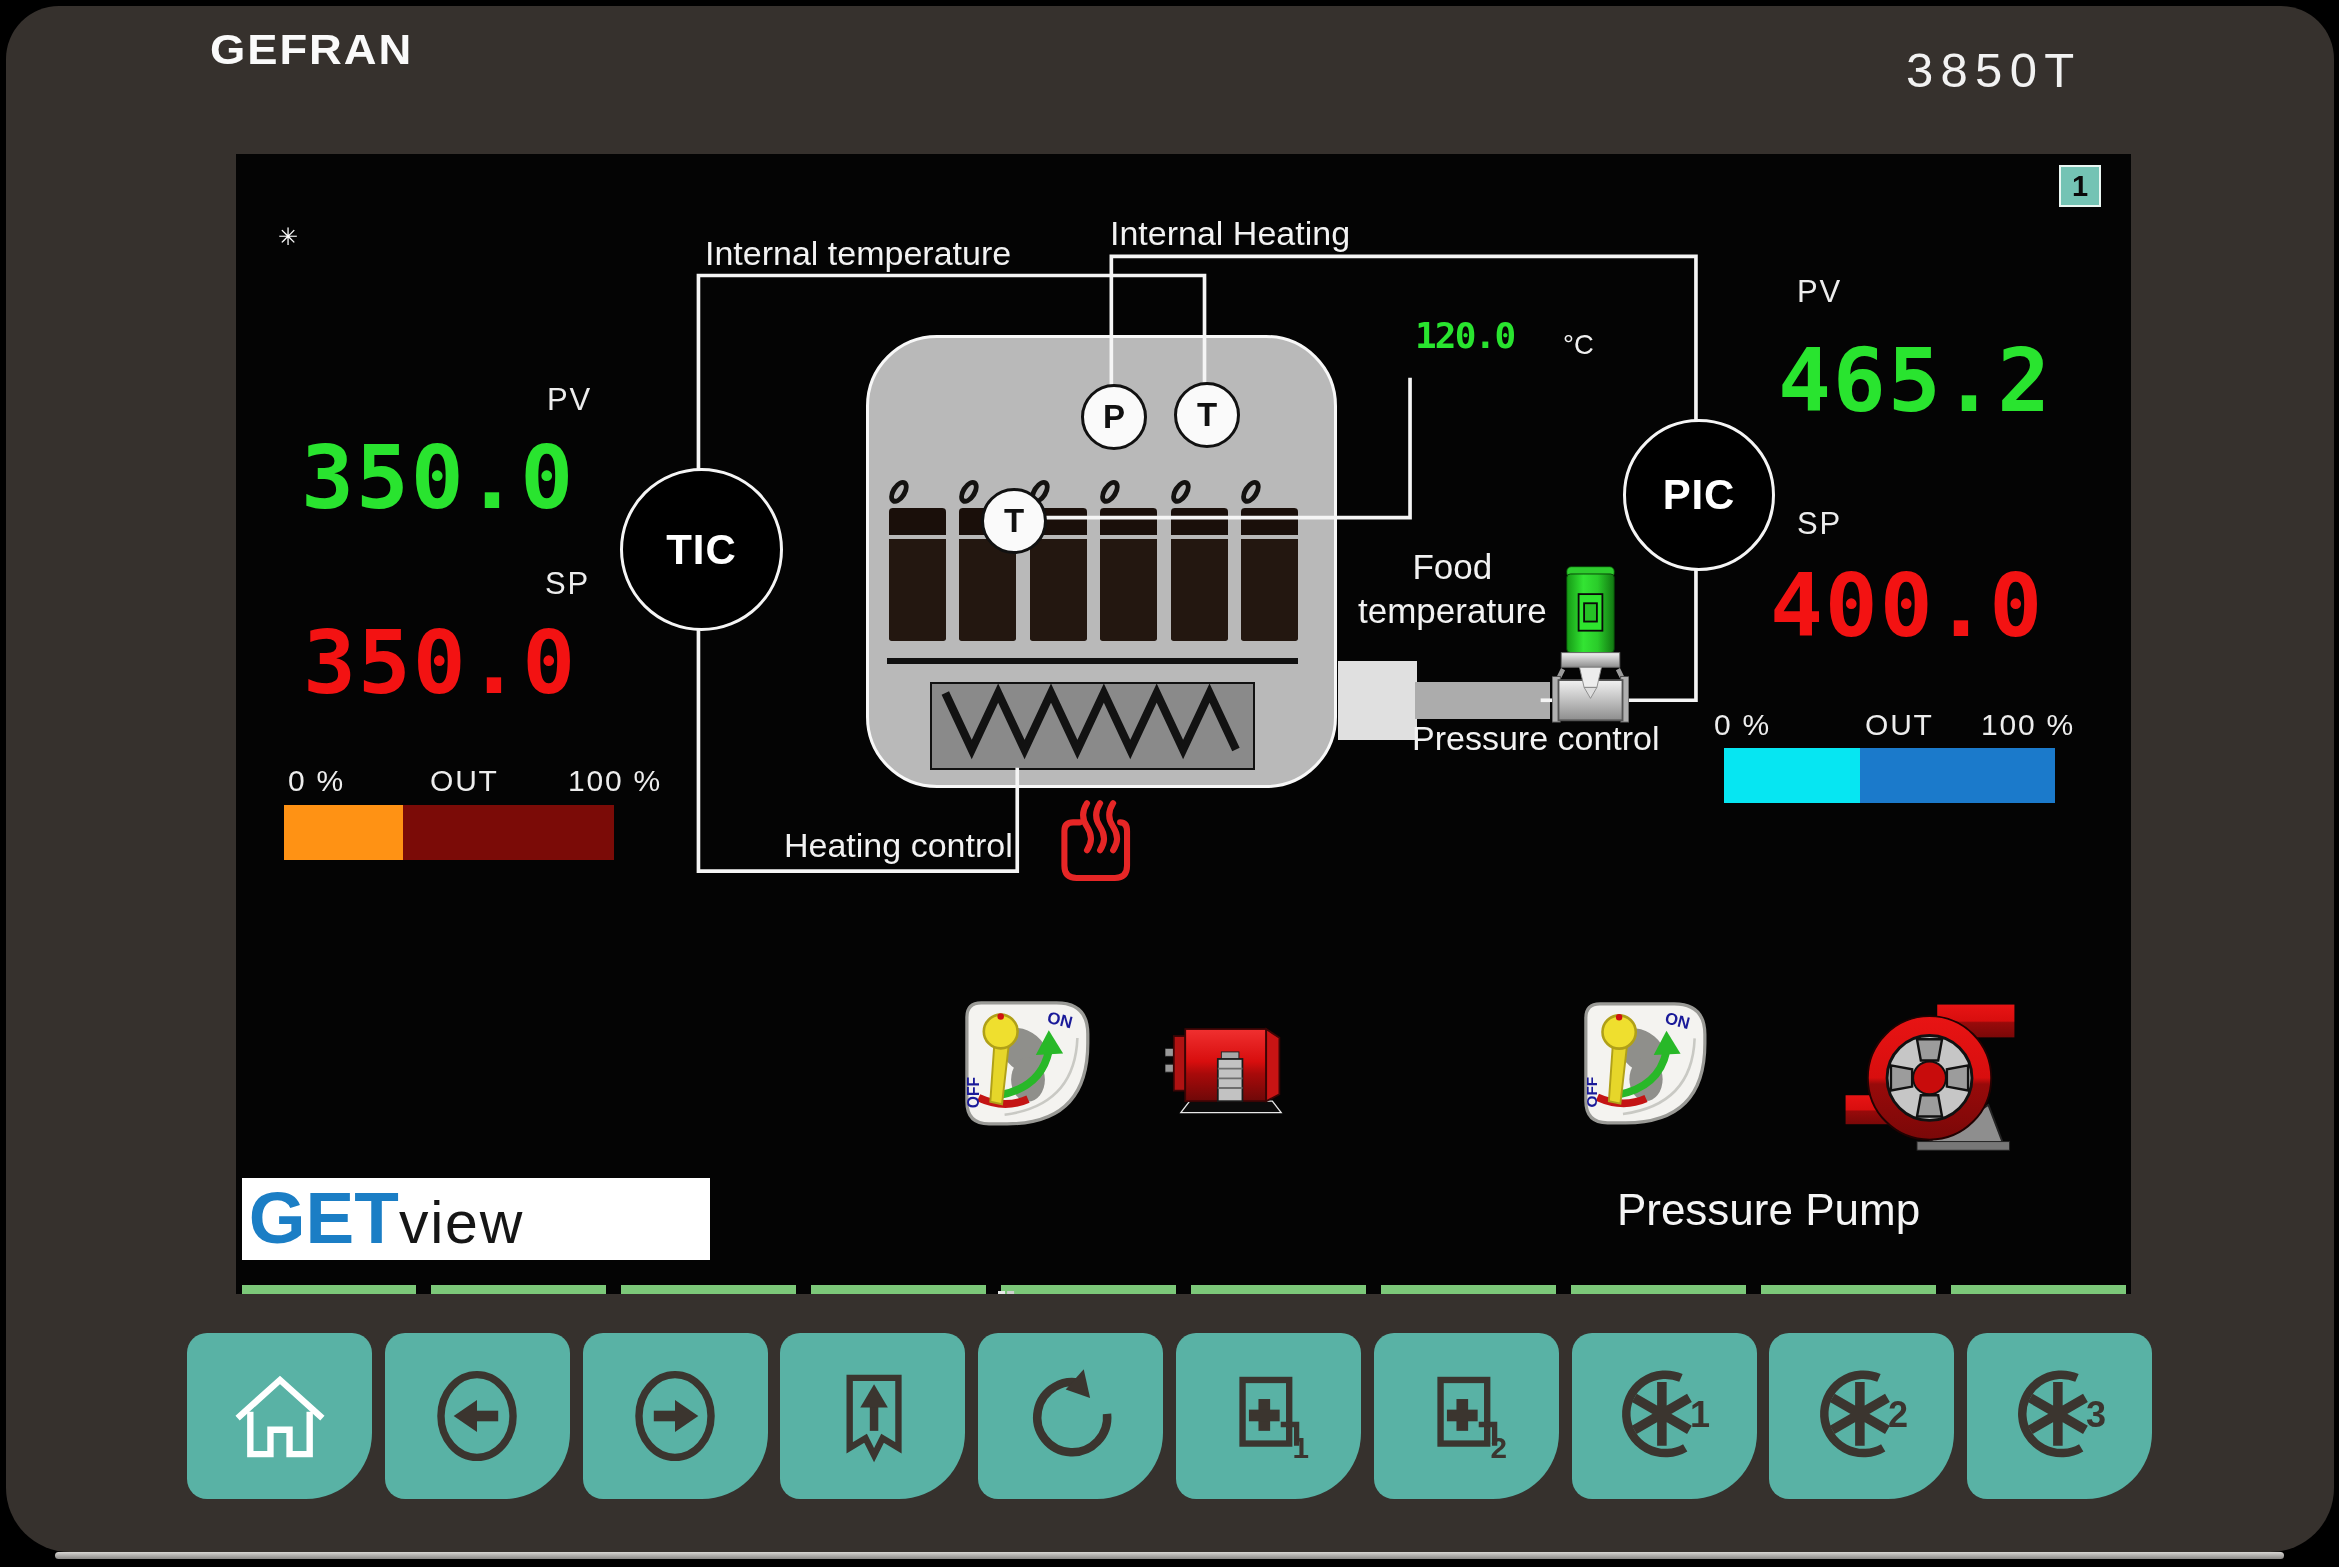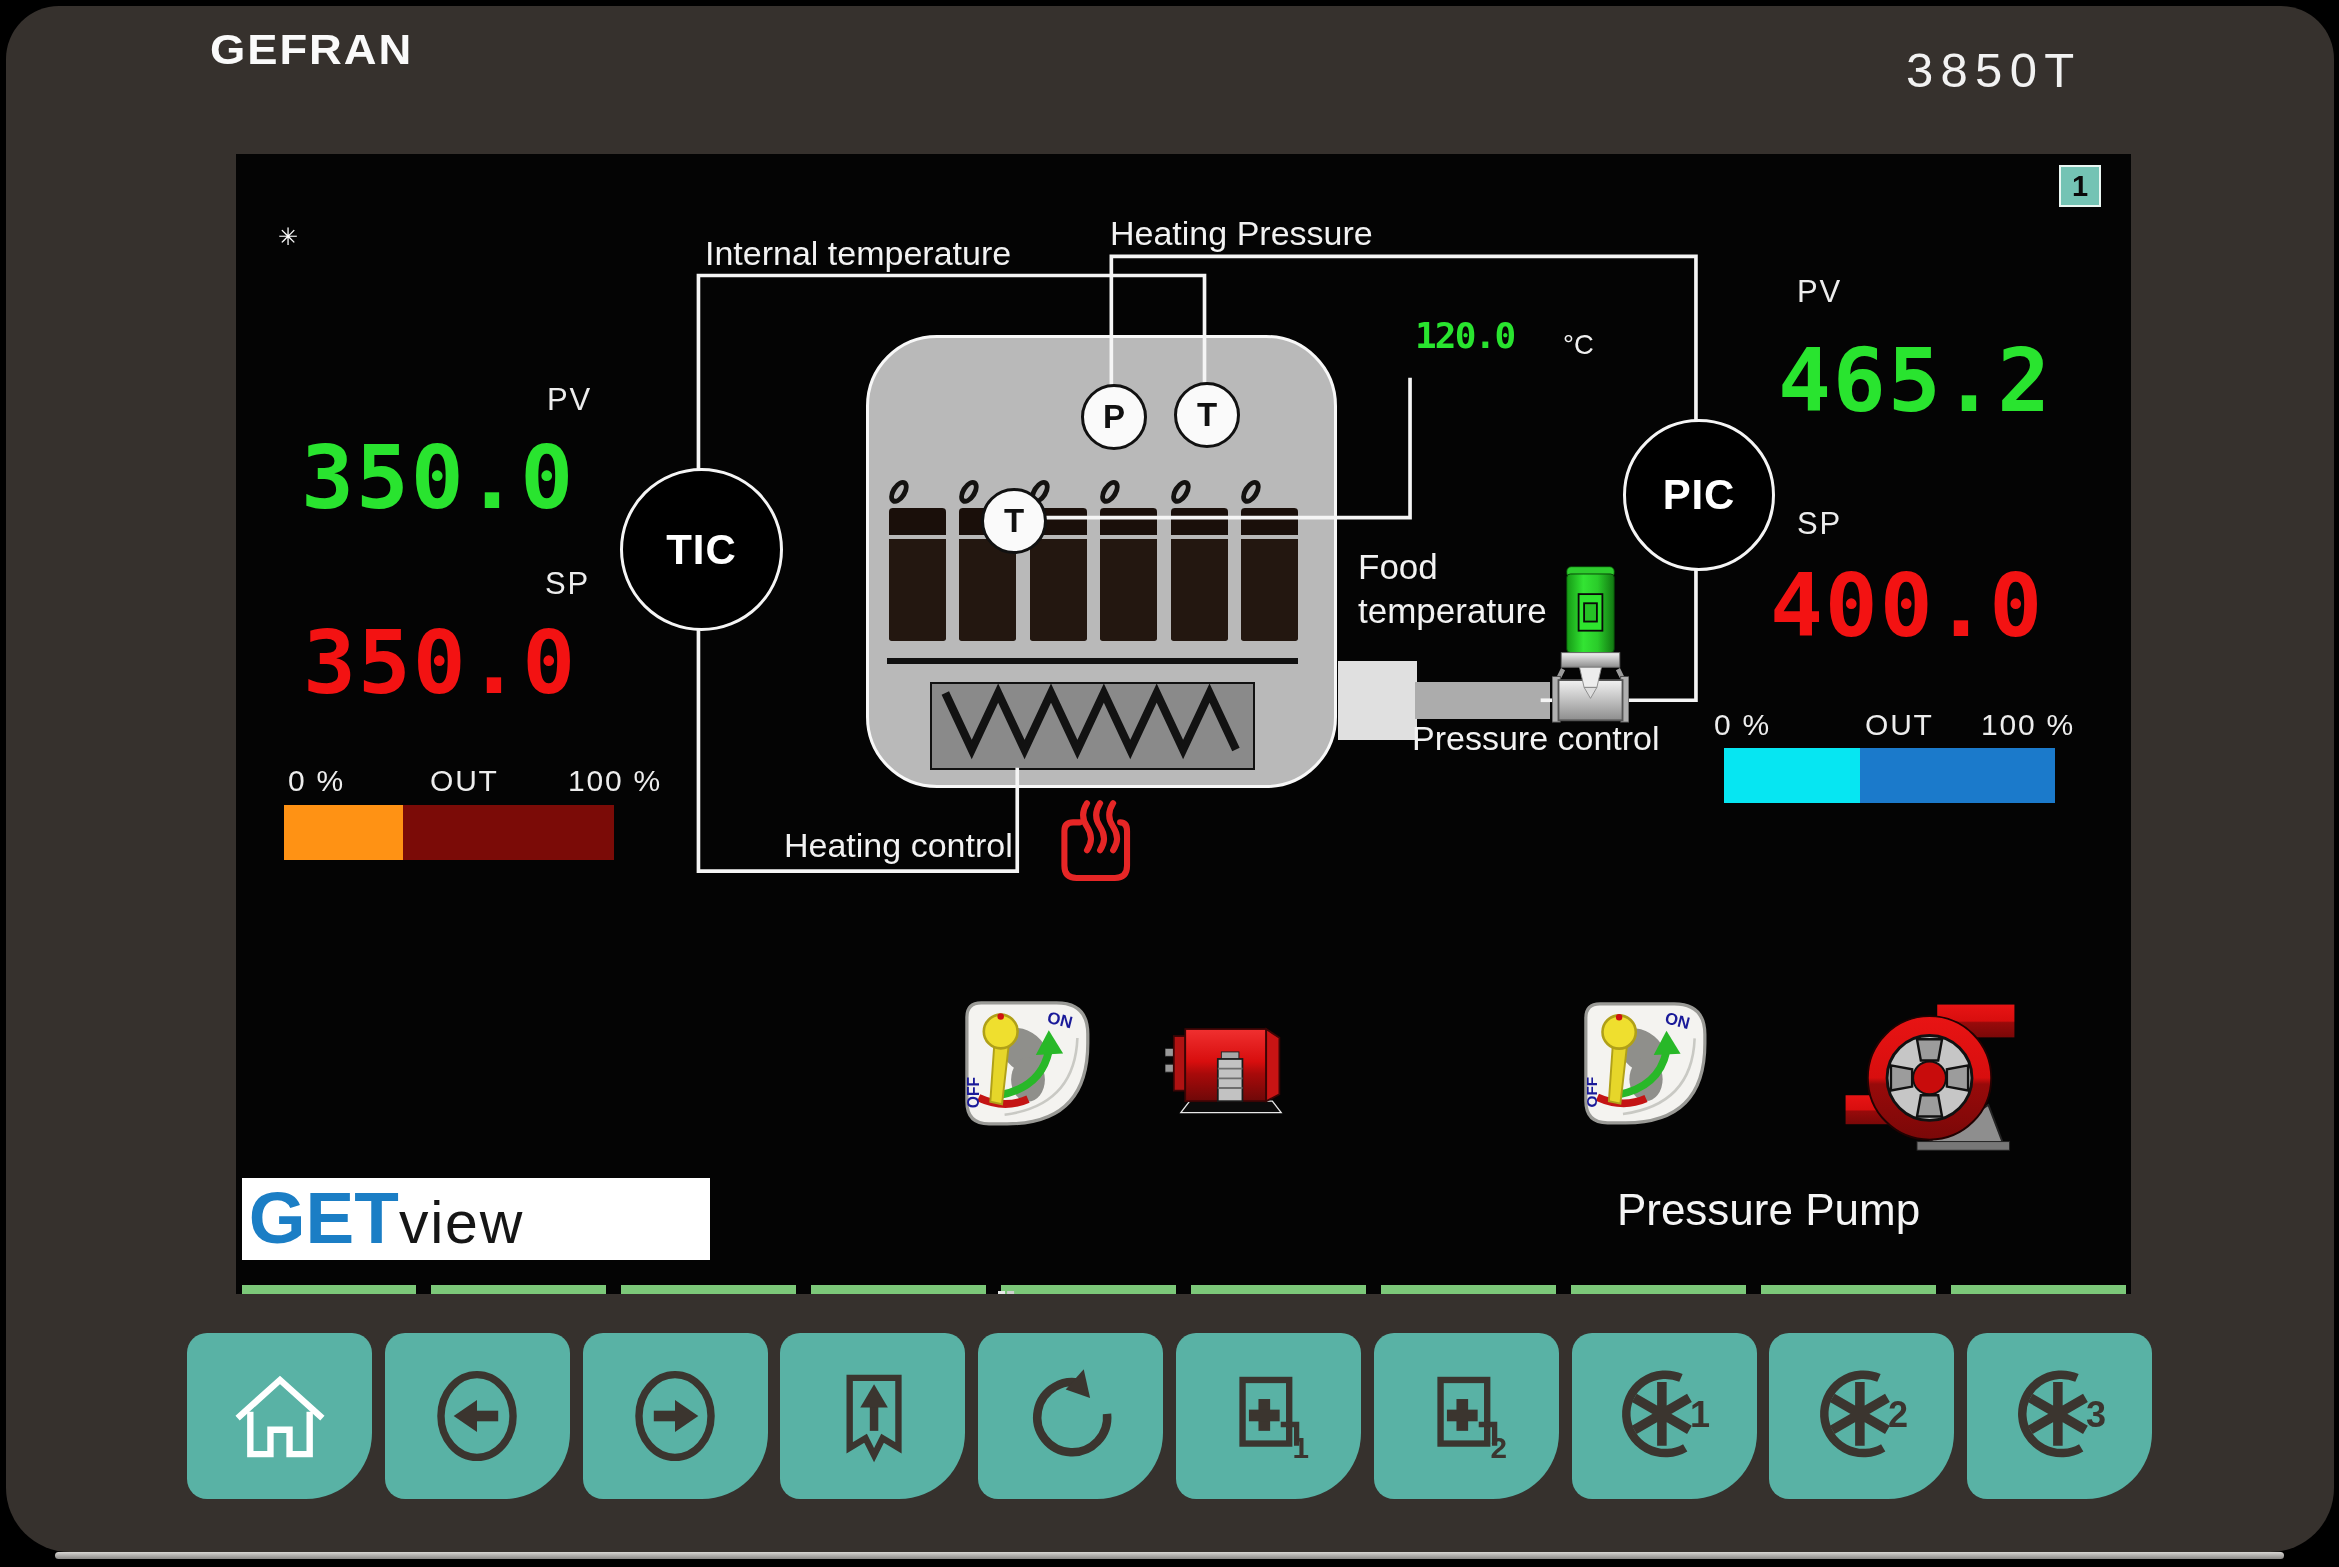--- a/index.html
+++ b/index.html
@@ -29,21 +29,21 @@
   .getview{position:absolute;left:5.5px;top:1024px;width:468px;height:82px;background:#fff;display:flex;align-items:baseline;padding-left:7.3px;box-sizing:border-box;}
   .getview .get{color:#1B7EC5;font-weight:bold;font-size:73px;line-height:80px;letter-spacing:0px;}
   .getview .view{color:#161616;font-weight:400;font-size:59px;line-height:80px;letter-spacing:1.8px;}
   .strip{position:absolute;left:5.5px;top:1131px;width:1884px;height:12px;display:flex;gap:15.5px;}
   .strip .seg{flex:1;background:#7CC879;}
   .equip-label{position:absolute;color:#F5F5F5;font-size:44px;text-align:center;width:365px;white-space:nowrap;}
   .keys{position:absolute;left:187px;top:1333px;display:flex;gap:12.8px;}
   .key{width:185px;height:166px;background:#59B2A5;border-radius:20px 20px 66px 20px;display:flex;align-items:center;justify-content:center;}
   .marker{position:absolute;color:#fff;font-size:24px;}
   .debris{position:absolute;left:762px;top:1137px;width:7.3px;height:7.3px;background:#E8E8E8;box-shadow:9.1px 0 0 #cfcfcf;}
-  .foodtemp{position:absolute;left:1122px;top:391px;color:#F2F2F2;font-size:35px;line-height:44px;}
+  .foodtemp{position:absolute;left:1122px;top:391px;color:#F2F2F2;font-size:35px;line-height:44px;text-align:center;}
   svg text{font-family:"Liberation Sans",sans-serif;}
 </style>
 </head>
 <body>
 
 <div class="stage">
   <div class="bezel-shine"></div>
   <div class="bezel"></div>
   <div class="brand">GEFRAN</div>
   <div class="model">3850T</div>
@@ -141,21 +141,21 @@
       </div>
     <div class="sensor" style="left:938px;top:228px;">
         <span>T</span>
       </div>
     <div class="sensor" style="left:745px;top:334px;">
         <span>T</span>
       </div>
 
     <div class="marker" style="left:42px;top:69px;">✳</div>
     <div class="scr-label" style="left:469px;top:80px;">Internal temperature</div>
-    <div class="scr-label" style="left:874px;top:60px;">Heating Pressure</div>
+    <div class="scr-label" style="left:874px;top:60px;">Internal Heating</div>
     <div class="foodtemp">
       <div>Food</div>
       <div>temperature</div>
     </div>
     <div class="scr-label" style="left:548px;top:672px;">Heating control</div>
     <div class="scr-label" style="left:1176px;top:565px;">Pressure control</div>
 
     <div class="abs green" style="left:1179px;top:161px;font-family:'DejaVu Sans Mono',monospace;font-weight:bold;font-size:36px;letter-spacing:-1.8px;">120.0</div>
     <div class="abs" style="left:1327px;top:175px;color:#F0F0F0;font-size:27.4px;">°C</div>
 

